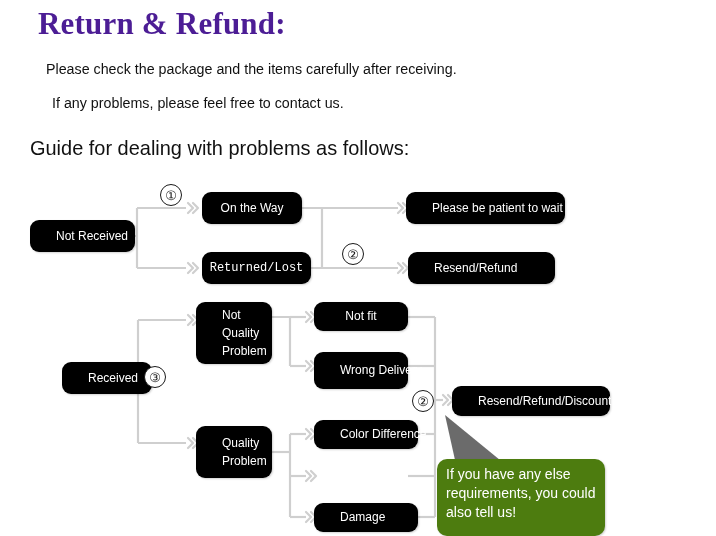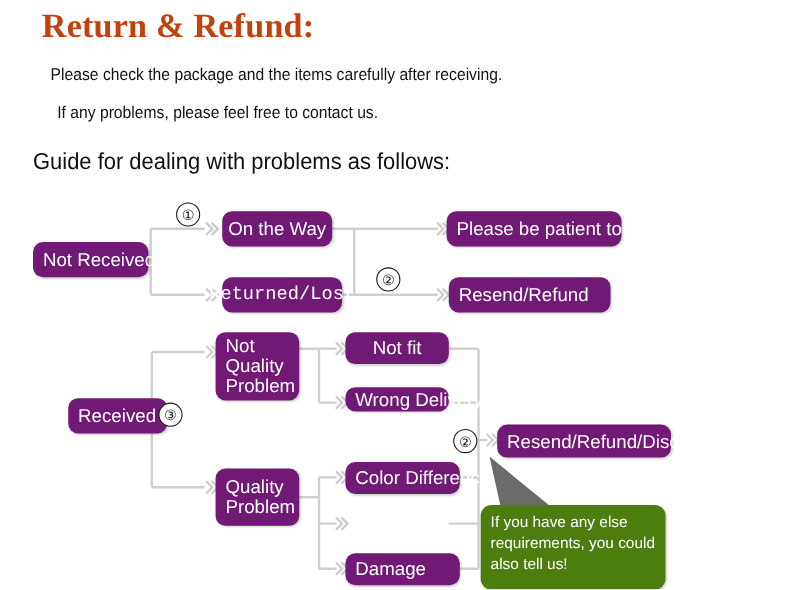--- a/index.html
+++ b/index.html
@@ -19,21 +19,21 @@
 
   
   #title {
     position: absolute;
     left: 38px;
     top: 6px;
     font-family: "Liberation Serif", "DejaVu Serif", serif;
     font-weight: bold;
     font-size: 31px;
     letter-spacing: 0.2px;
-    color: #c2410c;
+    color: #4c1d95;
     white-space: nowrap;
   }
   .intro-line {
     position: absolute;
     font-family: "Liberation Sans", "DejaVu Sans", sans-serif;
     font-size: 15.5px;
     color: #111111;
     white-space: nowrap;
     transform: scaleX(0.92);
     transform-origin: left center;
@@ -67,27 +67,27 @@
     top: 0;
     width: 716px;
     height: 536px;
     pointer-events: none;
   }
 
   
   .node {
     position: absolute;
     box-sizing: border-box;
-    background: #701a75;
+    background: #000000;
     color: #ffffff;
     border-radius: 9px;
     font-family: "Liberation Sans", "DejaVu Sans", sans-serif;
-    font-size: 17px;
+    font-size: 12px;
     line-height: 17px;
-    padding: 0 9px;
+    padding: 0 26px;
     display: flex;
     align-items: center;
     justify-content: flex-start;
     white-space: nowrap;
     box-shadow: 1px 1px 2px rgba(0,0,0,0.18);
   }
   .node.multiline {
     white-space: normal;
     align-items: center;
     line-height: 18px;
@@ -245,21 +245,21 @@
     <div class="node" style="left:408px; top:252px; width:147px; height:32px;">Resend/Refund</div>
 
     <div class="node" style="left:62px;  top:362px; width:90px;  height:32px;">Received</div>
 
     <div class="node multiline" style="left:196px; top:302px; width:76px; height:62px;">Not<br>Quality<br>Problem</div>
 
     <div class="node multiline" style="left:196px; top:426px; width:76px; height:52px;">Quality<br>Problem</div>
 
     <div class="node center" style="left:314px; top:302px; width:94px; height:29px;text-align:center;">Not fit</div>
 
-    <div class="node" style="left:314px; top:352px; width:94px; height:22px;">Wrong Delivery</div>
+    <div class="node" style="left:314px; top:352px; width:94px; height:37px;">Wrong Delivery</div>
 
     <div class="node" style="left:314px; top:420px; width:104px; height:29px;">Color Difference</div>
 
 
     <div class="node" style="left:314px; top:503px; width:104px; height:29px;">Damage</div>
 
     <div class="node" style="left:452px; top:386px; width:158px; height:30px;">Resend/Refund/Discount</div>
 
     <div class="marker" style="left:160px; top:184px;">①</div>
     <div class="marker" style="left:342px; top:243px;">②</div>

